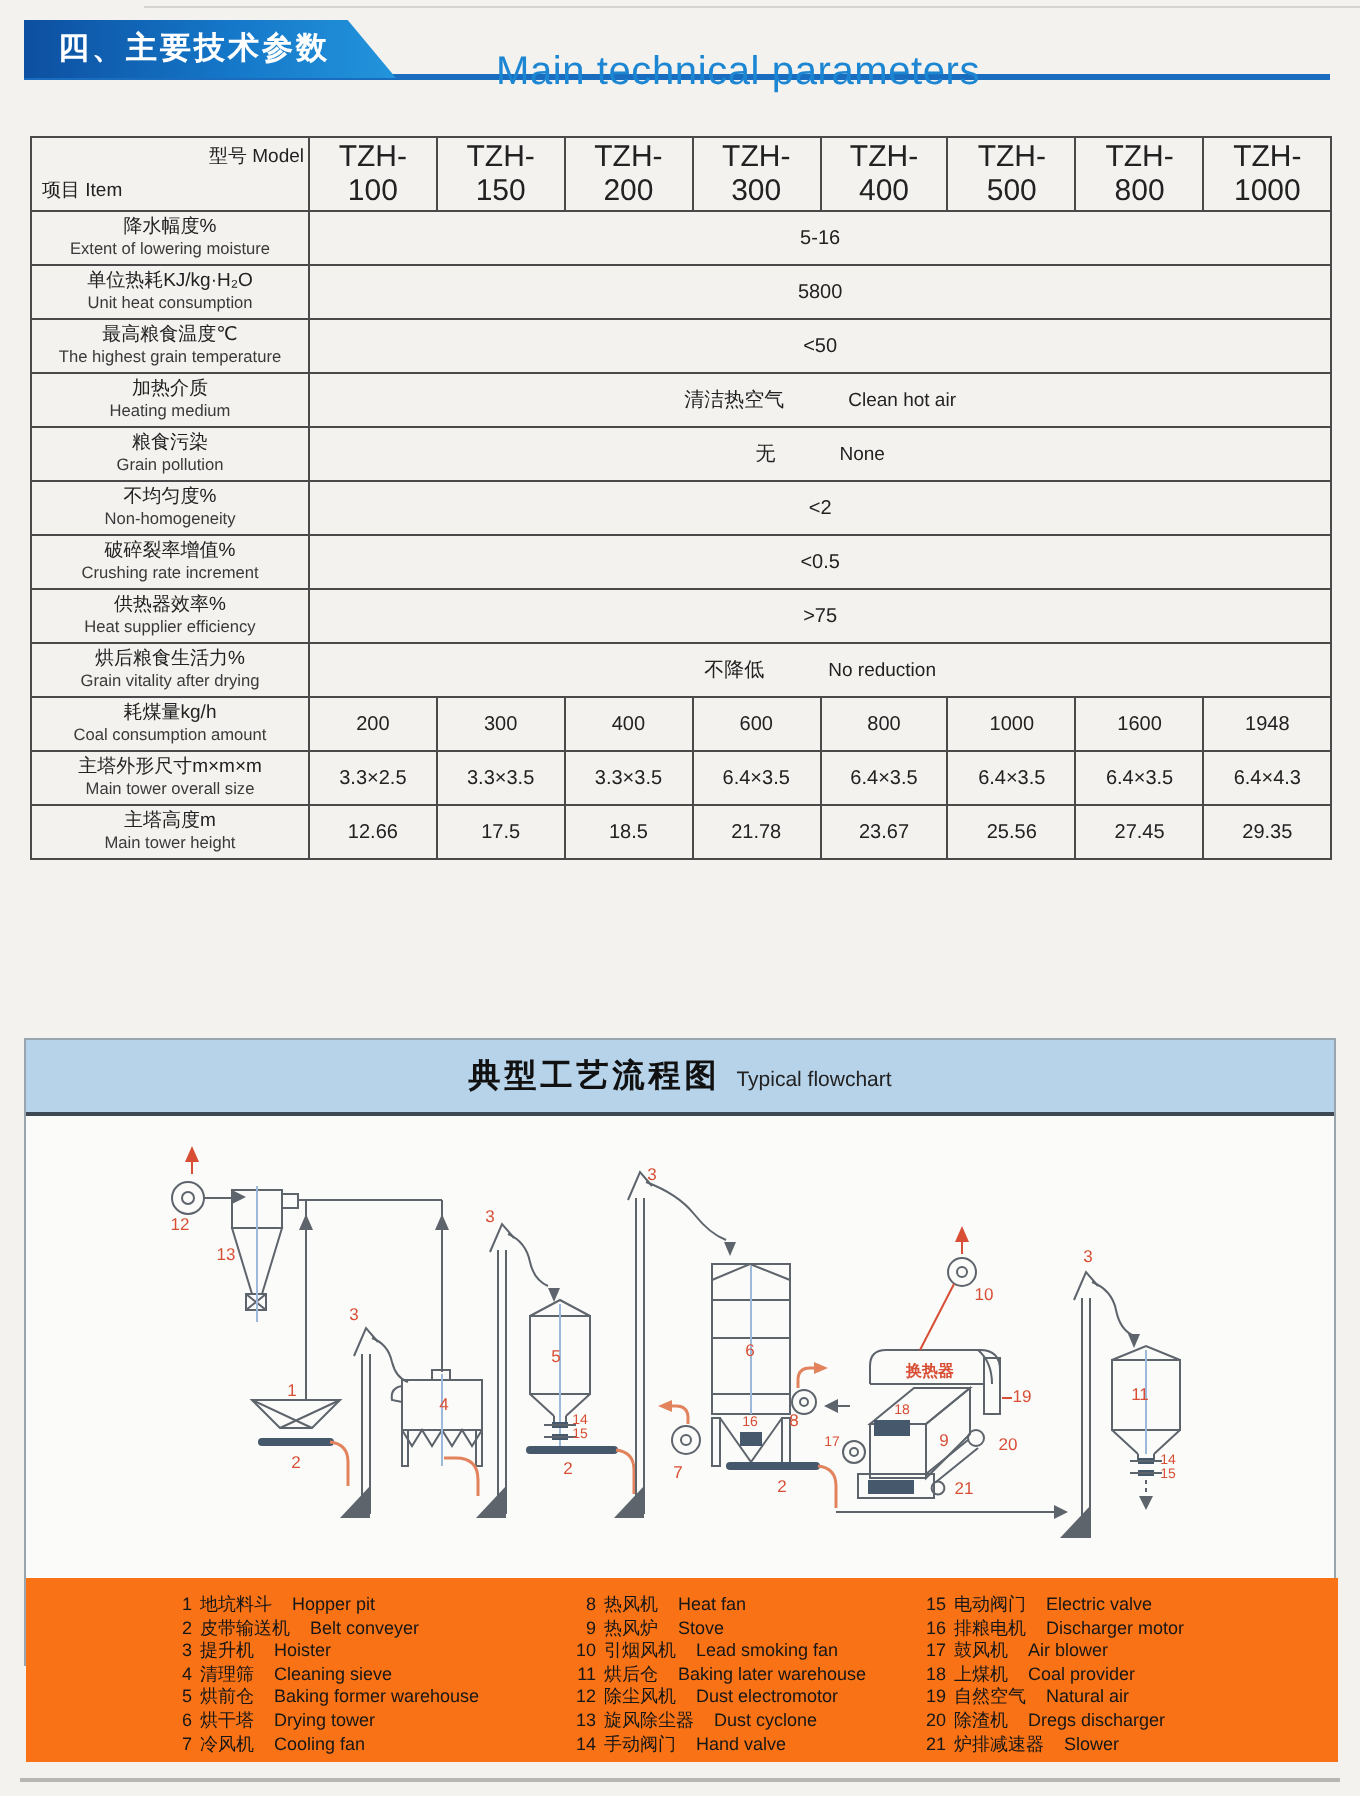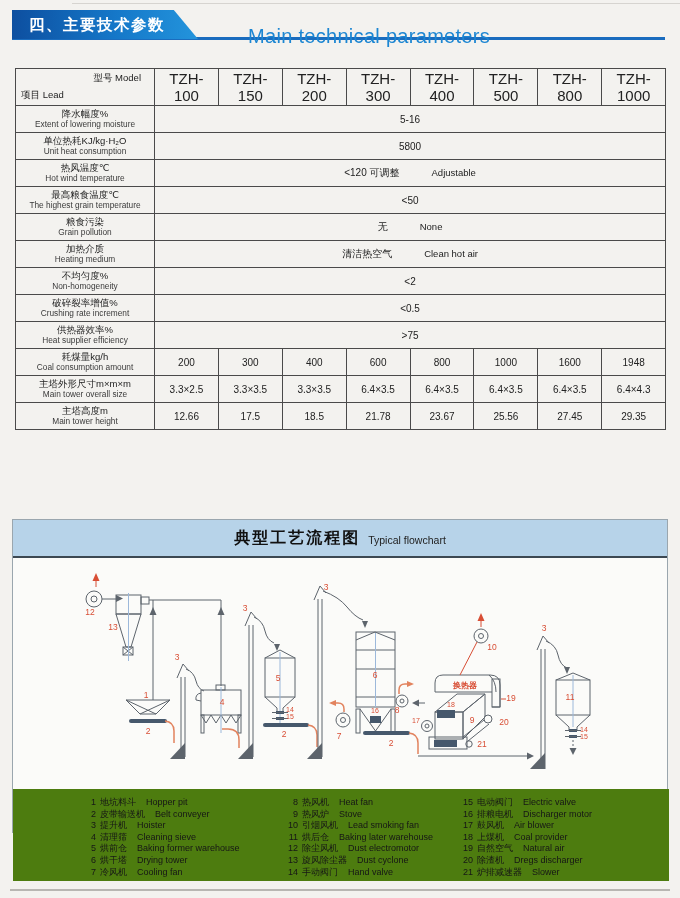--- a/index.html
+++ b/index.html
@@ -12,39 +12,39 @@
           clip-path:polygon(0 0,87% 0,100% 100%,0 100%);
           color:#fff;font-size:15.5px;font-weight:bold;letter-spacing:1.5px;
           line-height:29px;padding-left:17px;box-sizing:border-box;}
   .banner-shadow{position:absolute;left:12px;top:37px;width:653px;height:2.5px;background:#1a6cbe;}
   .entitle{position:absolute;left:216px;top:25px;font-size:20px;color:#1c86d2;letter-spacing:.3px;margin-left:32px;}
   
   table.params{position:absolute;left:15px;top:68px;width:650px;border-collapse:collapse;
                table-layout:fixed;border:1.5px solid #3f3f3f;}
   table.params td{border:1px solid #4a4a4a;text-align:center;vertical-align:middle;padding:1px 2px;}
   td.corner{position:relative;height:32px;}
-  .corner-top{position:absolute;right:13px;top:3px;font-size:9.5px;}
+  .corner-top{position:absolute;right:2px;top:3px;font-size:9.5px;}
   .corner-bot{position:absolute;left:5px;bottom:3px;font-size:9.5px;}
   td.model-cell{font-size:15px;height:32px;}
   td.item-cell{height:24px;line-height:1.12;}
   .item-cell .cn{font-size:9.5px;}
   .item-cell .en{font-size:8.3px;color:#3a3a3a;}
   td.val-cell{font-size:10px;}
   td.merged-cell{font-size:10px;}
   .merged-cell span{margin:0 16px;}
   .merged-cell .en-val{font-size:9.5px;}
   
   .flowbox{position:absolute;left:12px;top:519px;width:656px;height:314px;
            border:1px solid #9aa6ae;background:#fbfbf9;box-sizing:border-box;}
   .flowtitle{height:36px;background:#b7d3e9;border-bottom:2px solid #3c4852;
              display:flex;align-items:center;justify-content:center;gap:8px;}
   .flowtitle .cn{font-size:16px;font-weight:bold;letter-spacing:2px;color:#111;}
   .flowtitle .en{font-size:10.5px;color:#222;margin-top:4px;}
   .flow-svg{position:absolute;left:0;top:37px;width:656px;height:232px;}
-  .legend{position:absolute;left:0;top:269px;width:656px;height:92px;background:#4d7c0f;}
+  .legend{position:absolute;left:0;top:269px;width:656px;height:92px;background:#f97316;}
   .legend-col{position:absolute;top:8px;font-size:9px;color:#161616;line-height:11.6px;white-space:nowrap;}
   .legend-col.c1{left:70px;} .legend-col.c2{left:272px;} .legend-col.c3{left:447px;}
   .lg-num{display:inline-block;width:13px;text-align:right;margin-right:4px;}
   .lg-cn{margin-right:10px;}
   .botline{position:absolute;left:10px;top:889px;width:660px;height:2px;background:#b8b6b2;}
   
   .g{stroke:#5d646c;fill:none;stroke-width:1;}
   .gf{fill:#5d646c;stroke:none;}
   .blue{stroke:#9cb8da;fill:none;stroke-width:1;}
   .org{stroke:#e2835e;fill:none;stroke-width:1.5;}
@@ -70,21 +70,21 @@
 
   <table class="params">
     <colgroup>
       <col style="width:139px">
       <col span="8" style="width:63.9px">
     </colgroup>
     <tbody>
       <tr>
         <td class="corner">
           <div class="corner-top">型号 Model</div>
-          <div class="corner-bot">项目 Lead</div>
+          <div class="corner-bot">项目 Item</div>
         </td>
       <td class="model-cell">TZH-100</td>
           <td class="model-cell">TZH-150</td>
           <td class="model-cell">TZH-200</td>
           <td class="model-cell">TZH-300</td>
           <td class="model-cell">TZH-400</td>
           <td class="model-cell">TZH-500</td>
           <td class="model-cell">TZH-800</td>
           <td class="model-cell">TZH-1000</td>
         </tr>
@@ -97,66 +97,66 @@
         </tr>
         <tr>
           <td class="item-cell">
             <div class="cn">单位热耗KJ/kg·H₂O</div>
             <div class="en">Unit heat consumption</div>
           </td>
           <td class="merged-cell" colspan="8"><span>5800</span></td>
         </tr>
         <tr>
           <td class="item-cell">
-            <div class="cn">热风温度℃</div>
-            <div class="en">Hot wind temperature</div>
-          </td>
-          <td class="merged-cell" colspan="8"><span>&lt;120 可调整</span><span class="en-val">Adjustable</span></td>
-        </tr>
-        <tr>
-          <td class="item-cell">
             <div class="cn">最高粮食温度℃</div>
             <div class="en">The highest grain temperature</div>
           </td>
           <td class="merged-cell" colspan="8"><span>&lt;50</span></td>
         </tr>
         <tr>
           <td class="item-cell">
+            <div class="cn">加热介质</div>
+            <div class="en">Heating medium</div>
+          </td>
+          <td class="merged-cell" colspan="8"><span>清洁热空气</span><span class="en-val">Clean hot air</span></td>
+        </tr>
+        <tr>
+          <td class="item-cell">
             <div class="cn">粮食污染</div>
             <div class="en">Grain pollution</div>
           </td>
           <td class="merged-cell" colspan="8"><span>无</span><span class="en-val">None</span></td>
         </tr>
         <tr>
           <td class="item-cell">
-            <div class="cn">加热介质</div>
-            <div class="en">Heating medium</div>
-          </td>
-          <td class="merged-cell" colspan="8"><span>清洁热空气</span><span class="en-val">Clean hot air</span></td>
-        </tr>
-        <tr>
-          <td class="item-cell">
             <div class="cn">不均匀度%</div>
             <div class="en">Non-homogeneity</div>
           </td>
           <td class="merged-cell" colspan="8"><span>&lt;2</span></td>
         </tr>
         <tr>
           <td class="item-cell">
             <div class="cn">破碎裂率增值%</div>
             <div class="en">Crushing rate increment</div>
           </td>
           <td class="merged-cell" colspan="8"><span>&lt;0.5</span></td>
         </tr>
         <tr>
           <td class="item-cell">
             <div class="cn">供热器效率%</div>
             <div class="en">Heat supplier efficiency</div>
           </td>
           <td class="merged-cell" colspan="8"><span>&gt;75</span></td>
+        </tr>
+        <tr>
+          <td class="item-cell">
+            <div class="cn">烘后粮食生活力%</div>
+            <div class="en">Grain vitality after drying</div>
+          </td>
+          <td class="merged-cell" colspan="8"><span>不降低</span><span class="en-val">No reduction</span></td>
         </tr>
         <tr>
           <td class="item-cell">
             <div class="cn">耗煤量kg/h</div>
             <div class="en">Coal consumption amount</div>
           </td>
           <td class="val-cell">200</td>
           <td class="val-cell">300</td>
           <td class="val-cell">400</td>
           <td class="val-cell">600</td>

